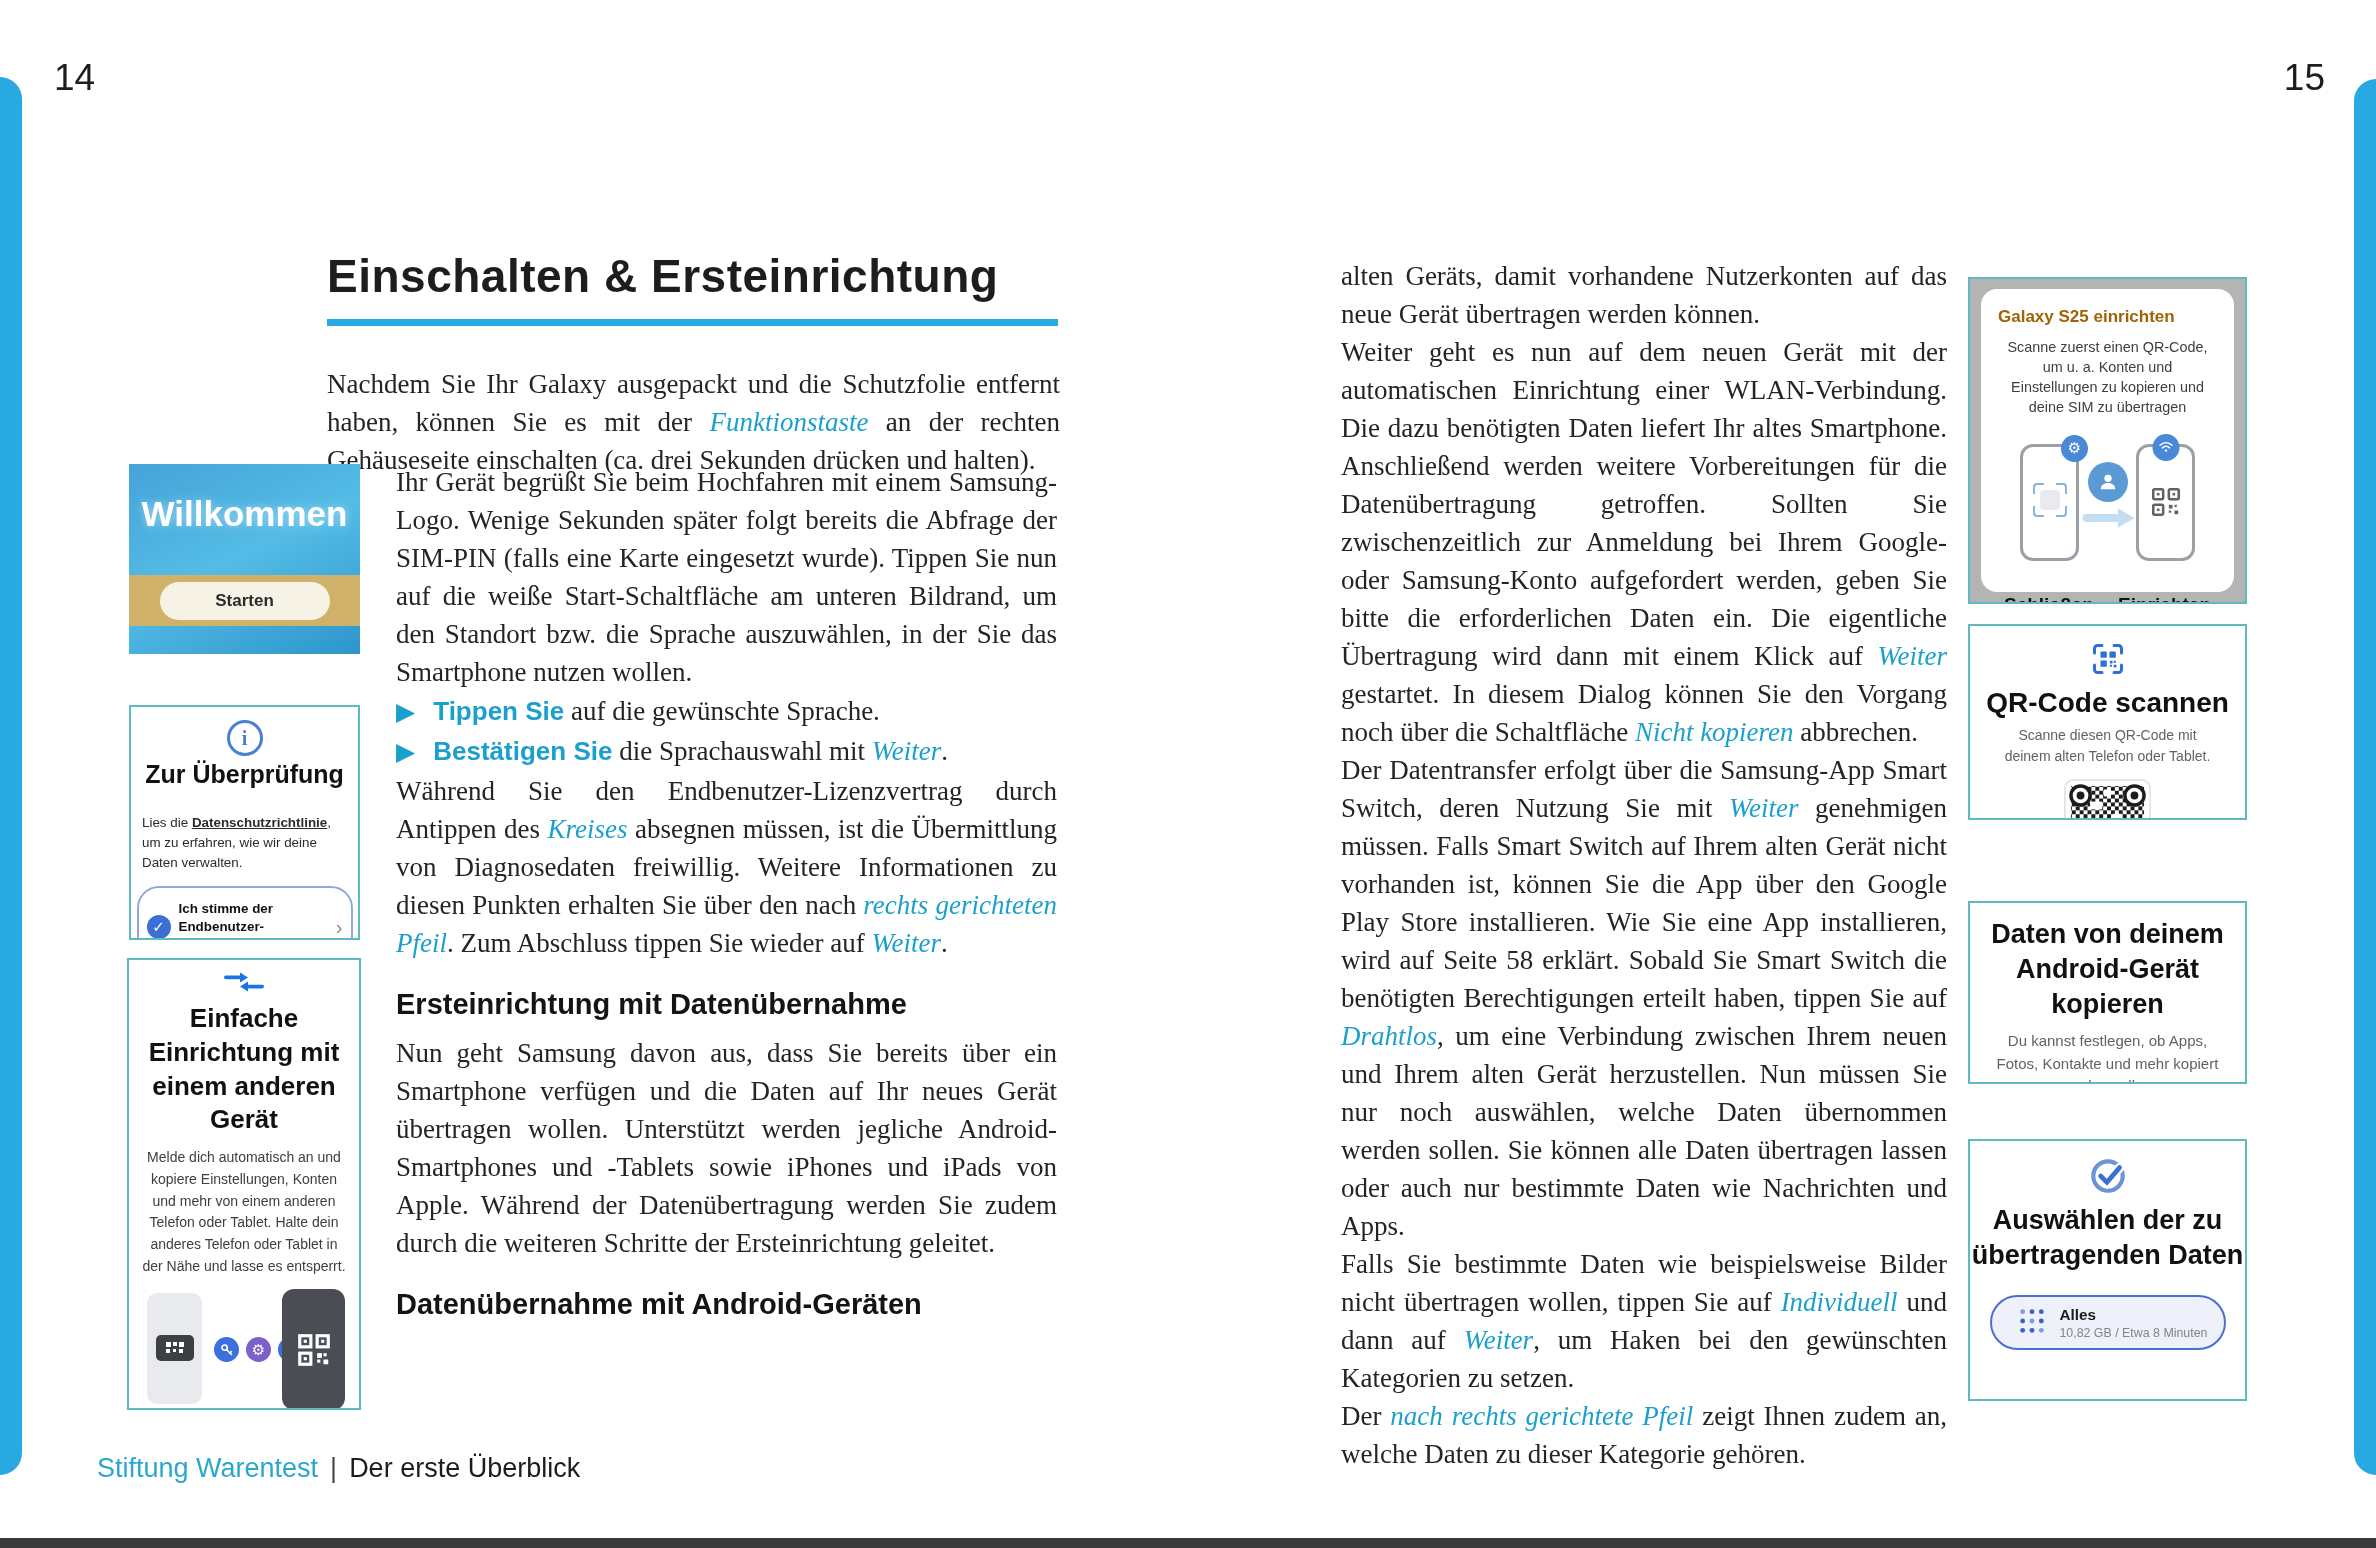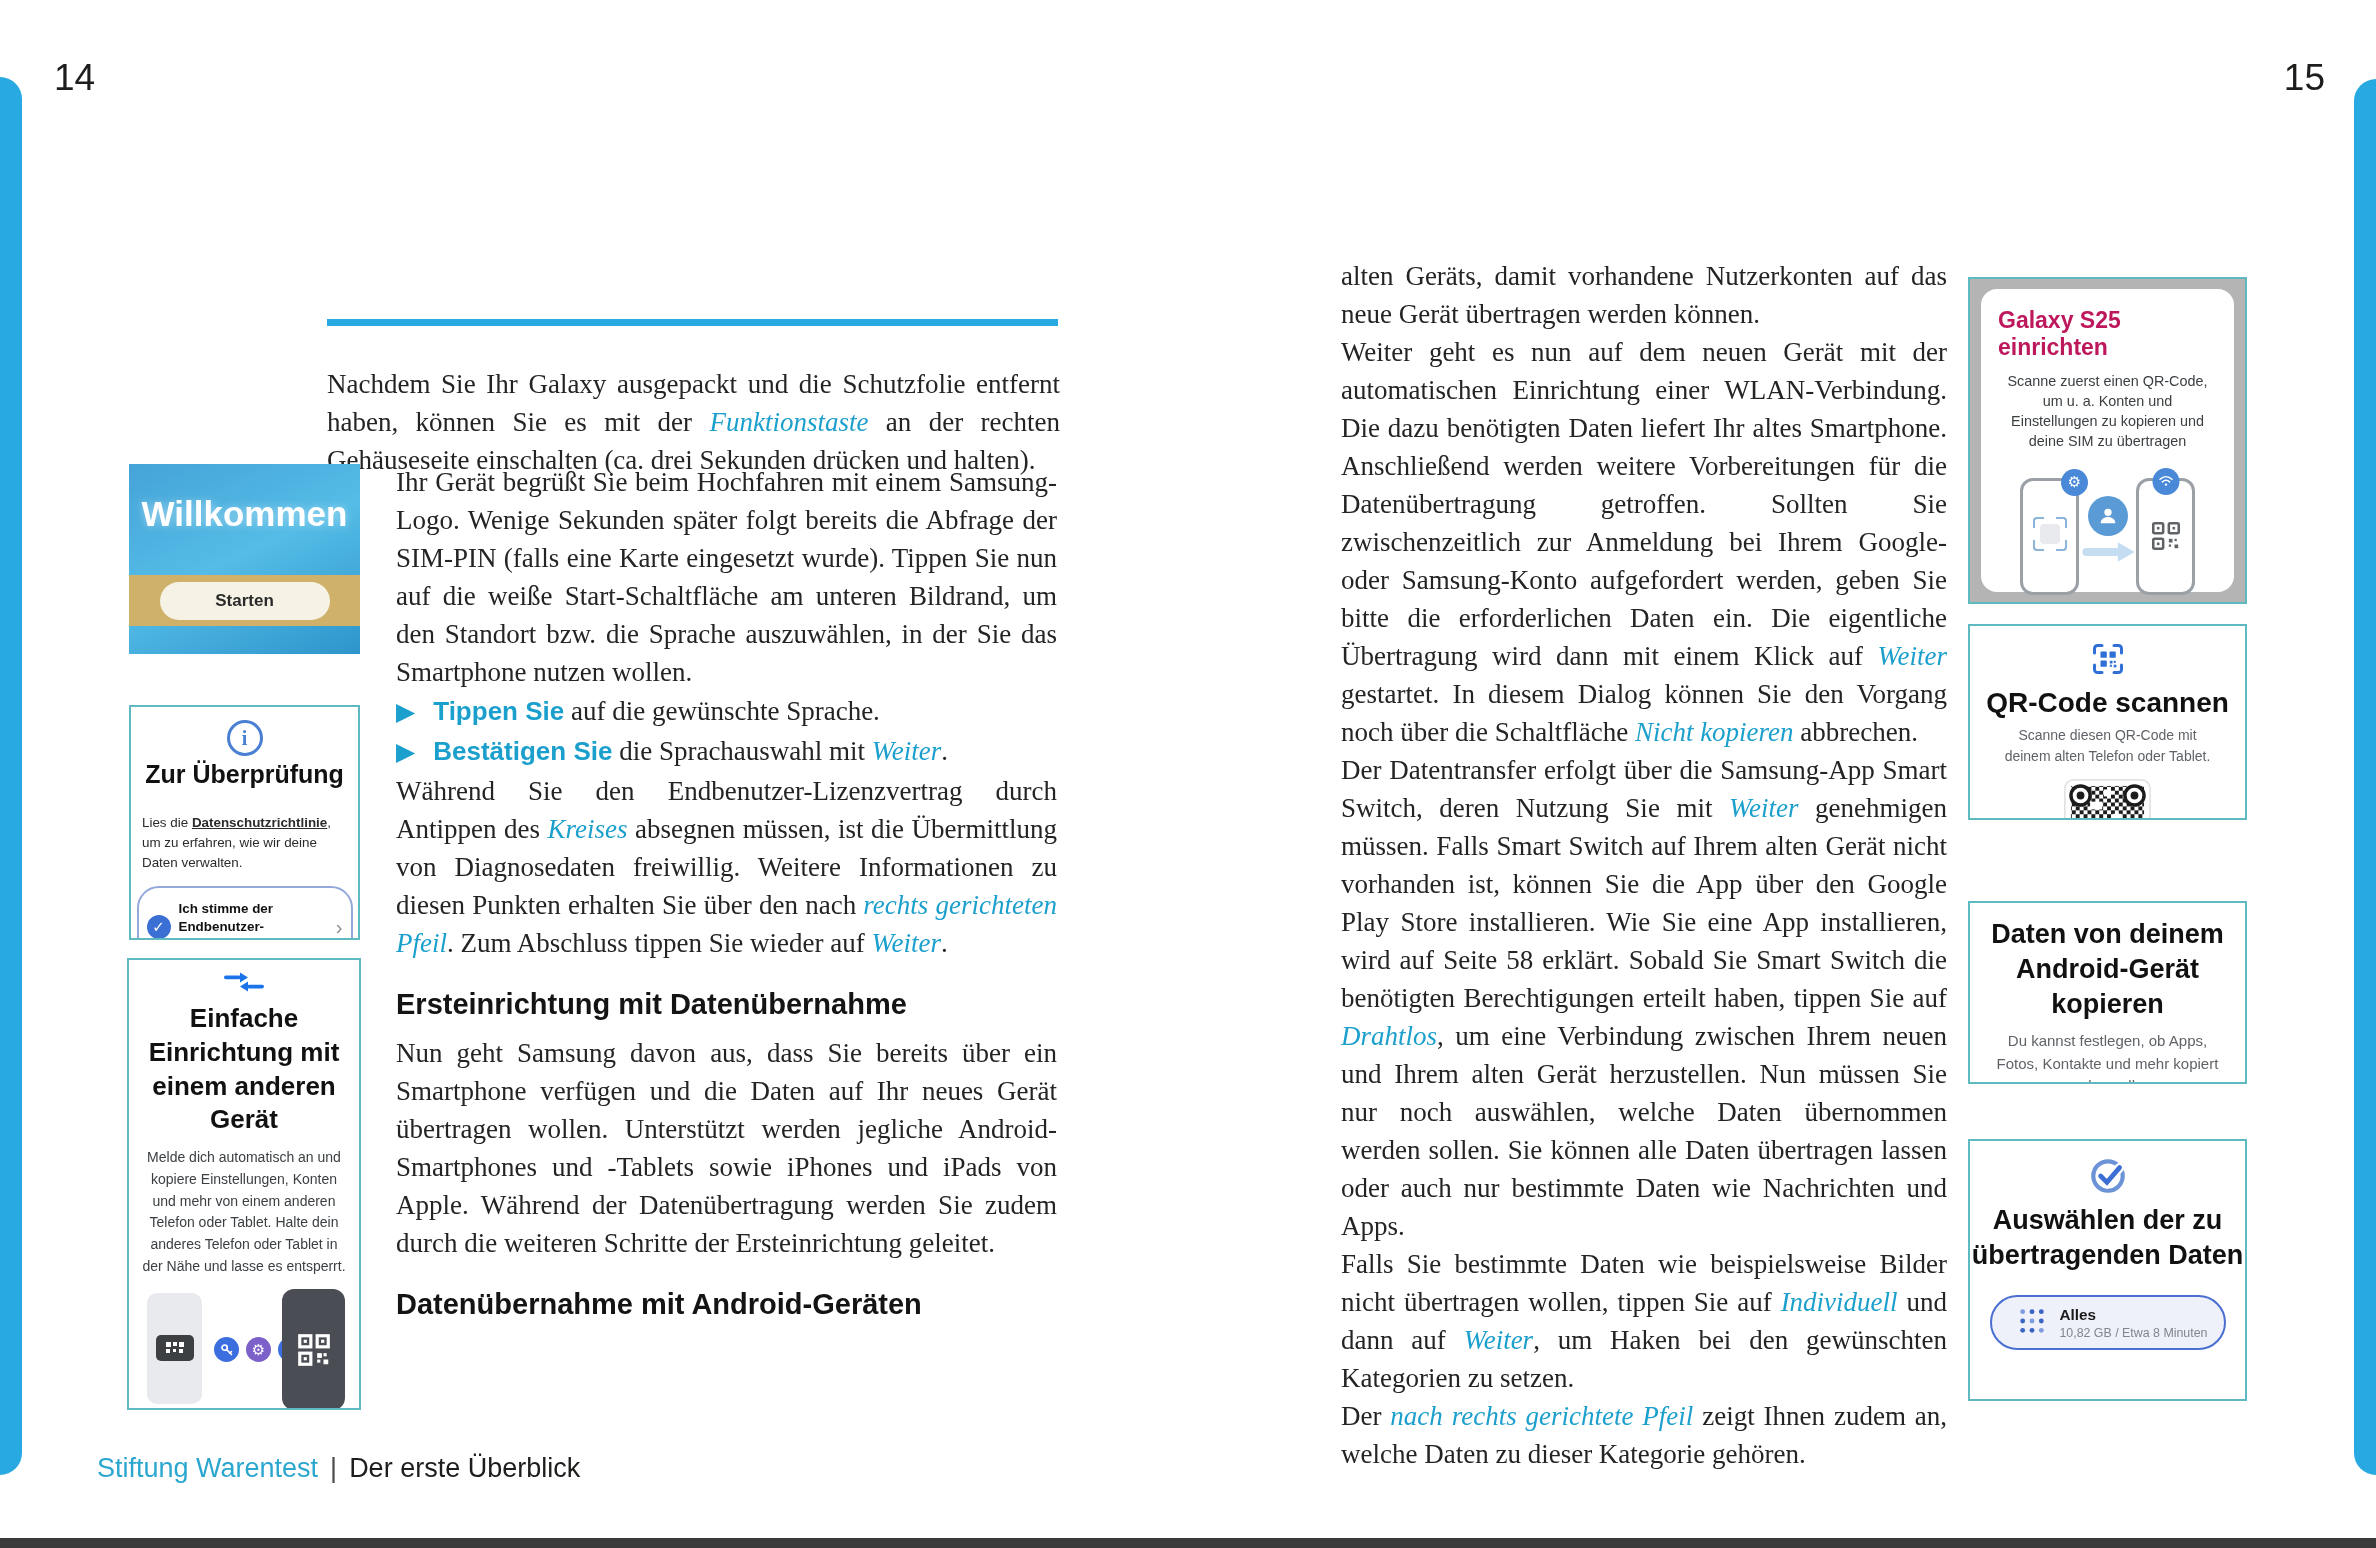--- a/index.html
+++ b/index.html
@@ -89,21 +89,21 @@
   .corners i{position:absolute;width:9px;height:9px;border:2.5px solid #8ab4d8;}
   .corners i.tl{left:0;top:0;border-right:0;border-bottom:0;border-top-left-radius:4px;}
   .corners i.tr{right:0;top:0;border-left:0;border-bottom:0;border-top-right-radius:4px;}
   .corners i.bl{left:0;bottom:0;border-right:0;border-top:0;border-bottom-left-radius:4px;}
   .corners i.br{right:0;bottom:0;border-left:0;border-top:0;border-bottom-right-radius:4px;}
 
   
   .setup{left:1968px;top:277px;width:279px;height:327px;background:#b4b4b4;}
   .setup-inner{position:absolute;left:11px;right:11px;top:10px;bottom:10px;background:#fff;border-radius:16px;
                padding:18px 17px;box-sizing:border-box;}
-  .setup-title{font-weight:700;font-size:23px;color:#be185d;}
+  .setup-title{font-weight:700;font-size:17px;color:#a16207;}
   .setup-body{font-size:14.4px;line-height:1.4;color:#3c4043;margin-top:10px;text-align:center;}
   .setup-illo{position:relative;height:150px;margin-top:12px;}
   .phone-outline{position:absolute;width:53px;height:111px;border:3px solid #9aa0a6;border-radius:13px;top:14px;background:#fff;}
   .po-left{left:22px;} .po-right{right:22px;display:flex;align-items:center;justify-content:center;}
   .badge{position:absolute;width:27px;height:27px;border-radius:50%;background:#4a89d8;color:#fff;
          display:flex;align-items:center;justify-content:center;font-family:"DejaVu Sans",sans-serif;font-size:15px;}
   .badge.gear{right:-12px;top:-12px;}
   .badge.wifi{left:50%;transform:translateX(-50%);top:-13px;}
   .person-badge{position:absolute;left:50%;transform:translateX(-50%);top:32px;width:40px;height:40px;border-radius:50%;
                 background:#5b9bd5;display:flex;align-items:center;justify-content:center;z-index:2;}
@@ -134,20 +134,21 @@
 
 <div class="spread">
 
   <div class="edge left"></div>
   <div class="edge right"></div>
   <div class="bottom-strip"></div>
 
   <div class="pagenum l">14</div>
   <div class="pagenum r">15</div>
 
+  <div class="main-title">Einschalten &amp; Ersteinrichtung</div>
   <div class="title-rule"></div>
 
   <div class="col serif" style="left:327px;top:365px;width:733px;">
     <p><span>Nachdem Sie Ihr Galaxy ausgepackt und die Schutzfolie entfernt haben, können Sie es mit der </span><span class="sg-em">Funktionstaste</span><span> an der rechten Gehäuseseite einschalten (ca. drei Sekunden drücken und halten).</span></p>
   </div>
 
   <div class="col serif" style="left:396px;top:463px;width:661px;">
     <p><span>Ihr Gerät begrüßt Sie beim Hochfahren mit einem Samsung-Logo. Wenige Sekunden später folgt bereits die Abfrage der SIM-PIN (falls eine Karte eingesetzt wurde). Tippen Sie nun auf die weiße Start-Schaltfläche am unteren Bildrand, um den Standort bzw. die Sprache auszuwählen, in der Sie das Smartphone nutzen wollen.</span></p>
     <div class="bullet-row">
       <span class="tri">▶</span>

